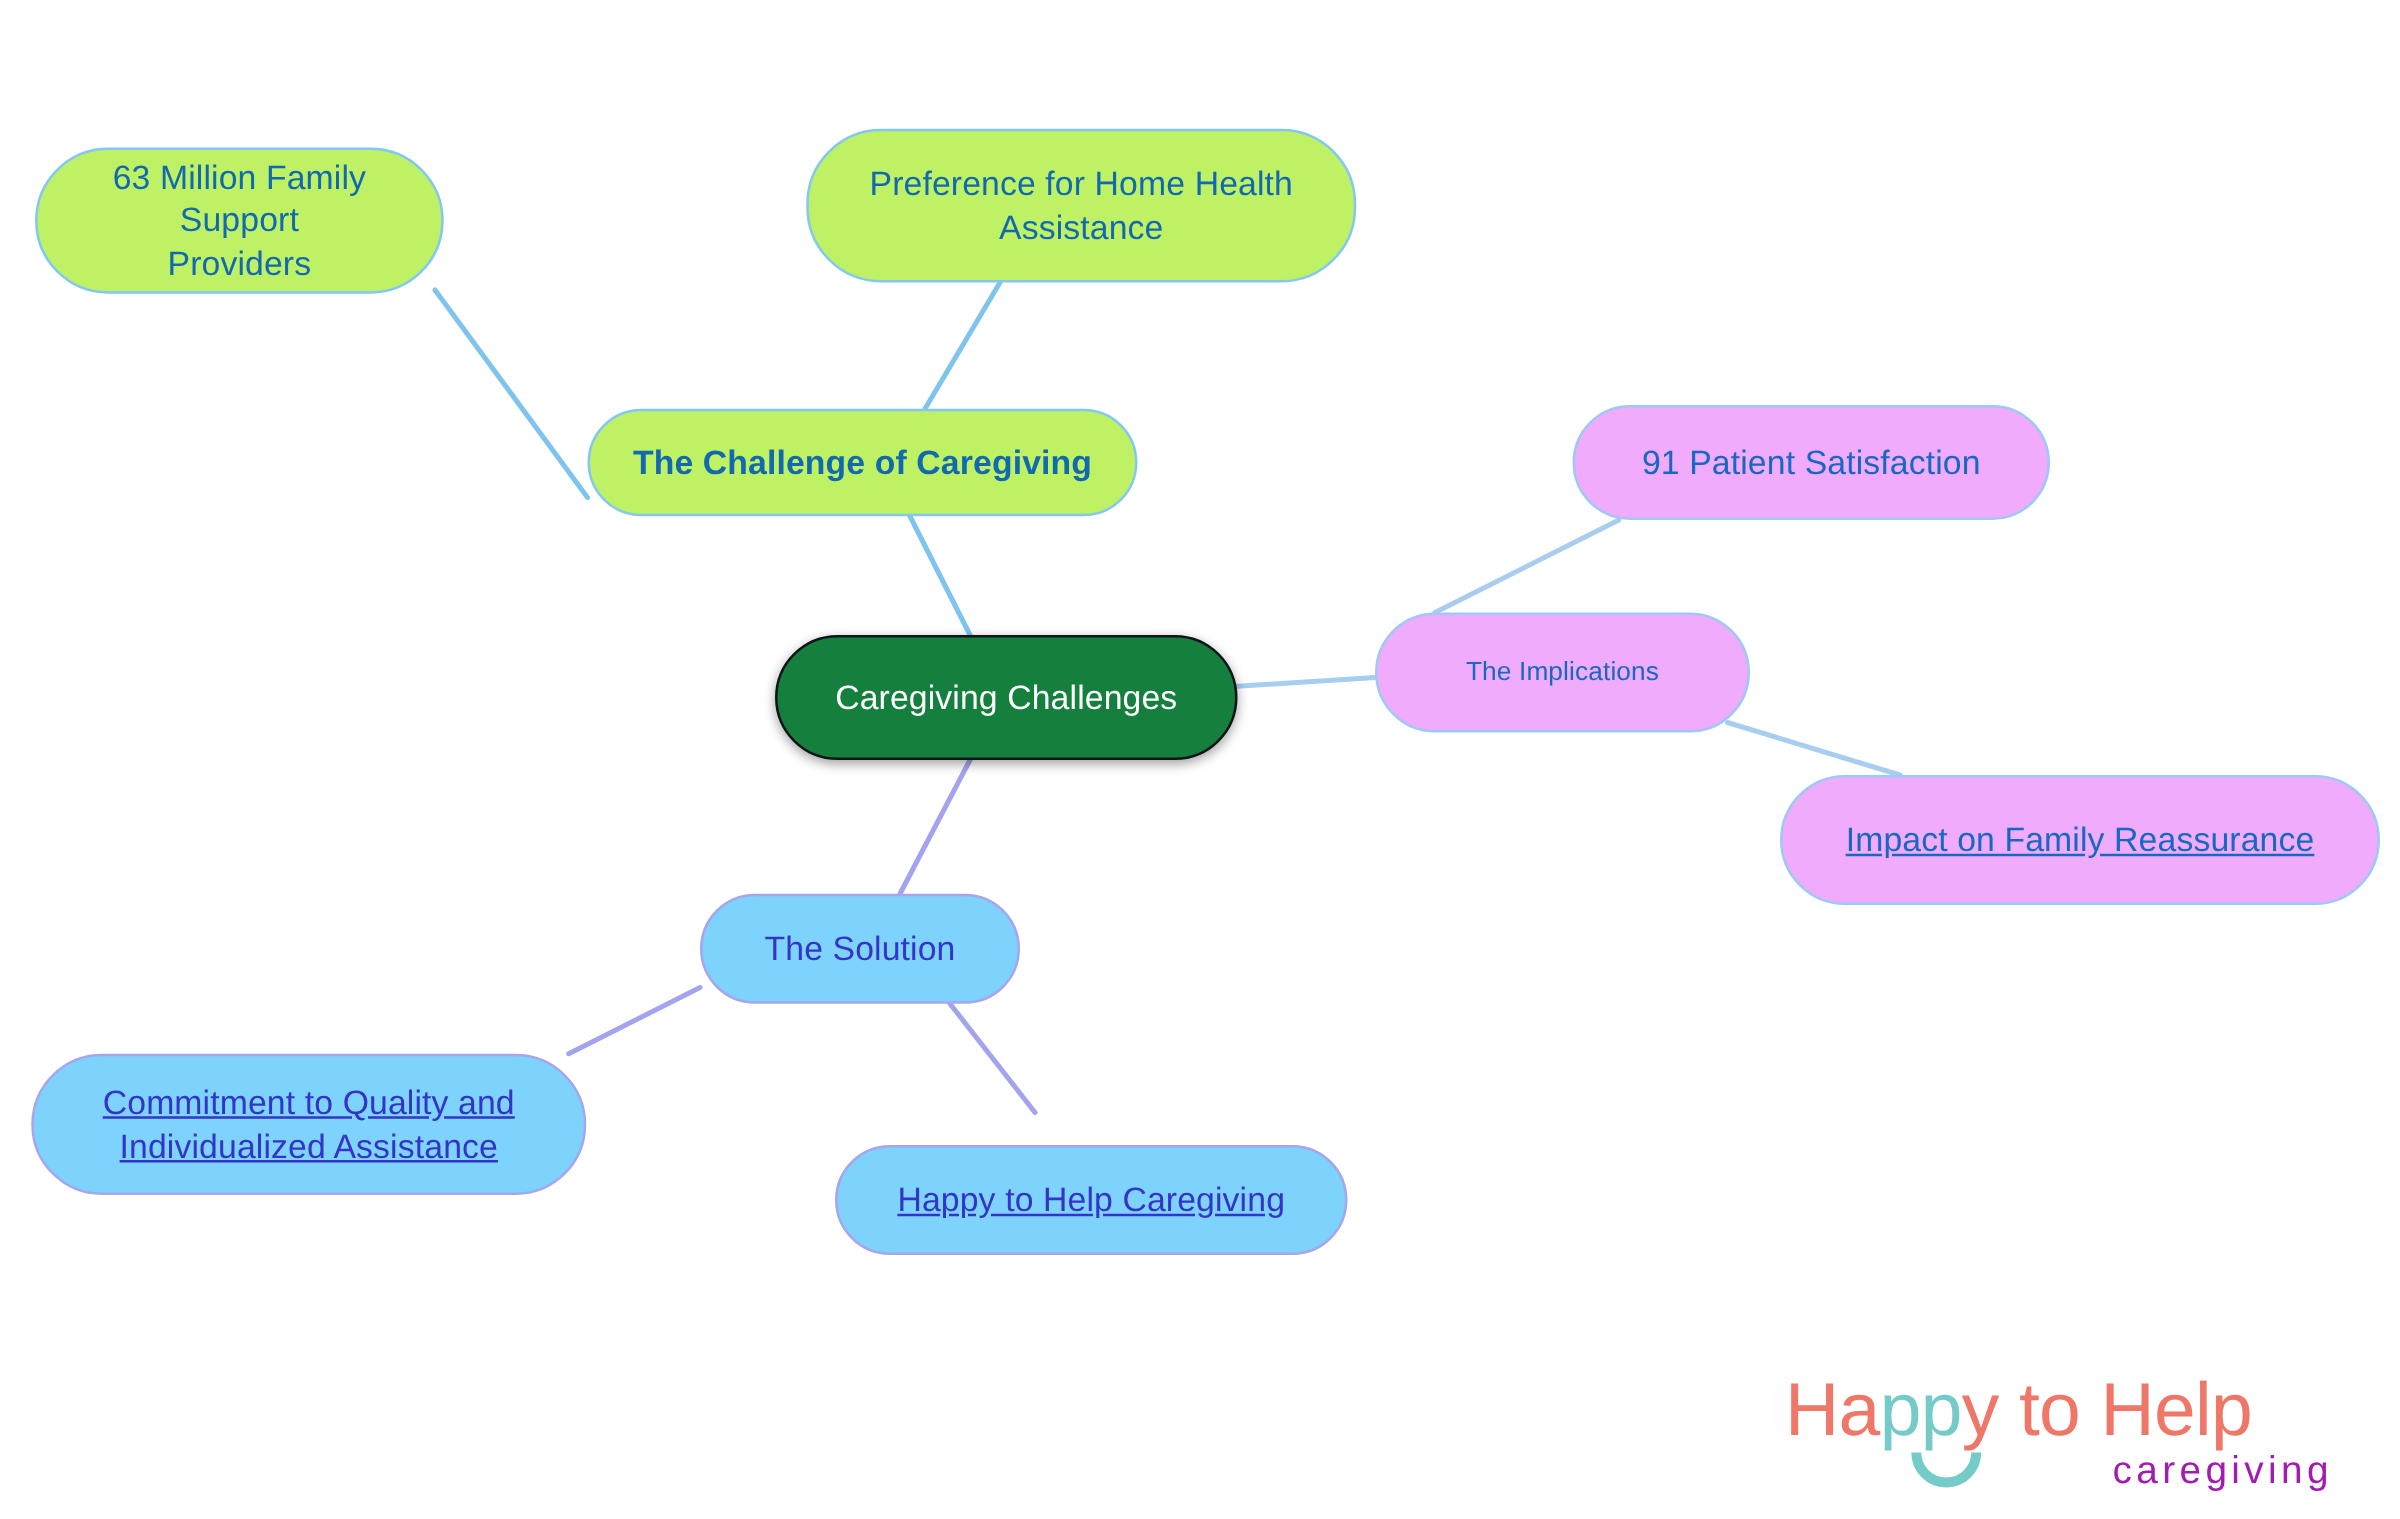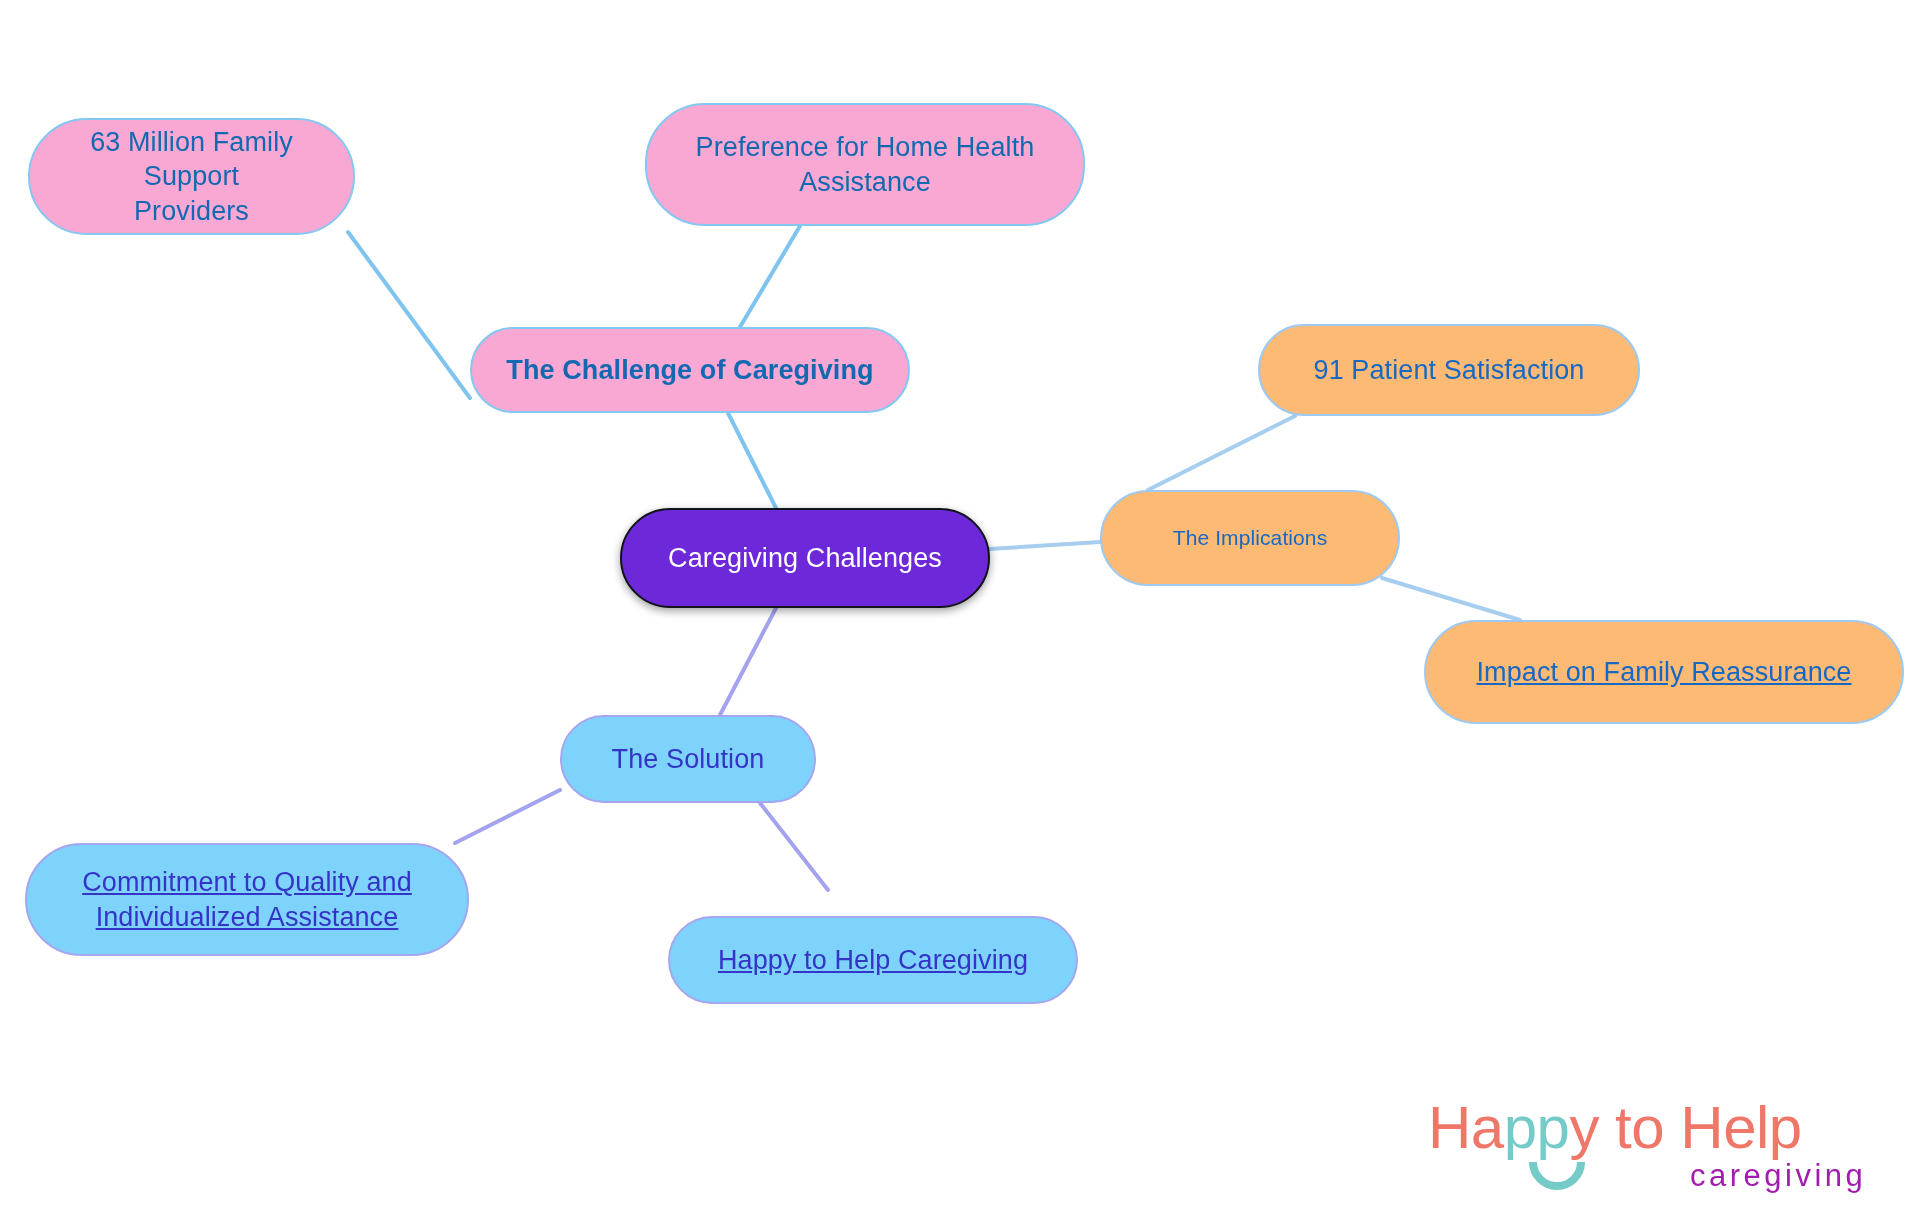--- a/index.html
+++ b/index.html
@@ -37,36 +37,36 @@
     text-align: center;
     border-radius: 60px;
     border-style: solid;
     border-width: 2px;
     line-height: 1.28;
     padding: 6px 22px;
     white-space: pre-line;
     letter-spacing: 0.1px;
   }
   .node.blue-dark-fill {
-    background: #f9a8d4;
+    background: #bef264;
     border-color: #82c8f2;
     color: #1269b0;
   }
   .node.blue-light-fill {
-    background: #fdba74;
+    background: #f0abfc;
     border-color: #9dc9f2;
     color: #1668c4;
   }
   .node.violet-fill {
     background: #7dd3fc;
     border-color: #a5a6ef;
     color: #3434c8;
   }
   .node.root-fill {
-    background: #6d28d9;
+    background: #15803d;
     border-color: #101419;
     color: #ffffff;
     box-shadow: 0 3px 9px rgba(10,12,16,0.40);
   }
   #n-63million   { left: 28px;   top: 118px;  width: 327px;  height: 117px; font-size: 27px; }
   #n-preference  { left: 645px;  top: 103px;  width: 440px;  height: 123px; font-size: 27px; }
   #n-challenge   { left: 470px;  top: 327px;  width: 440px;  height: 86px;  font-size: 27px; font-weight: bold; }
   #n-root        { left: 620px;  top: 508px;  width: 370px;  height: 100px; font-size: 27px; border-radius: 50px; }
   #n-satisfaction{ left: 1258px; top: 324px;  width: 382px;  height: 92px;  font-size: 27px; }
   #n-implications{ left: 1100px; top: 490px;  width: 300px;  height: 96px;  font-size: 21px; }

